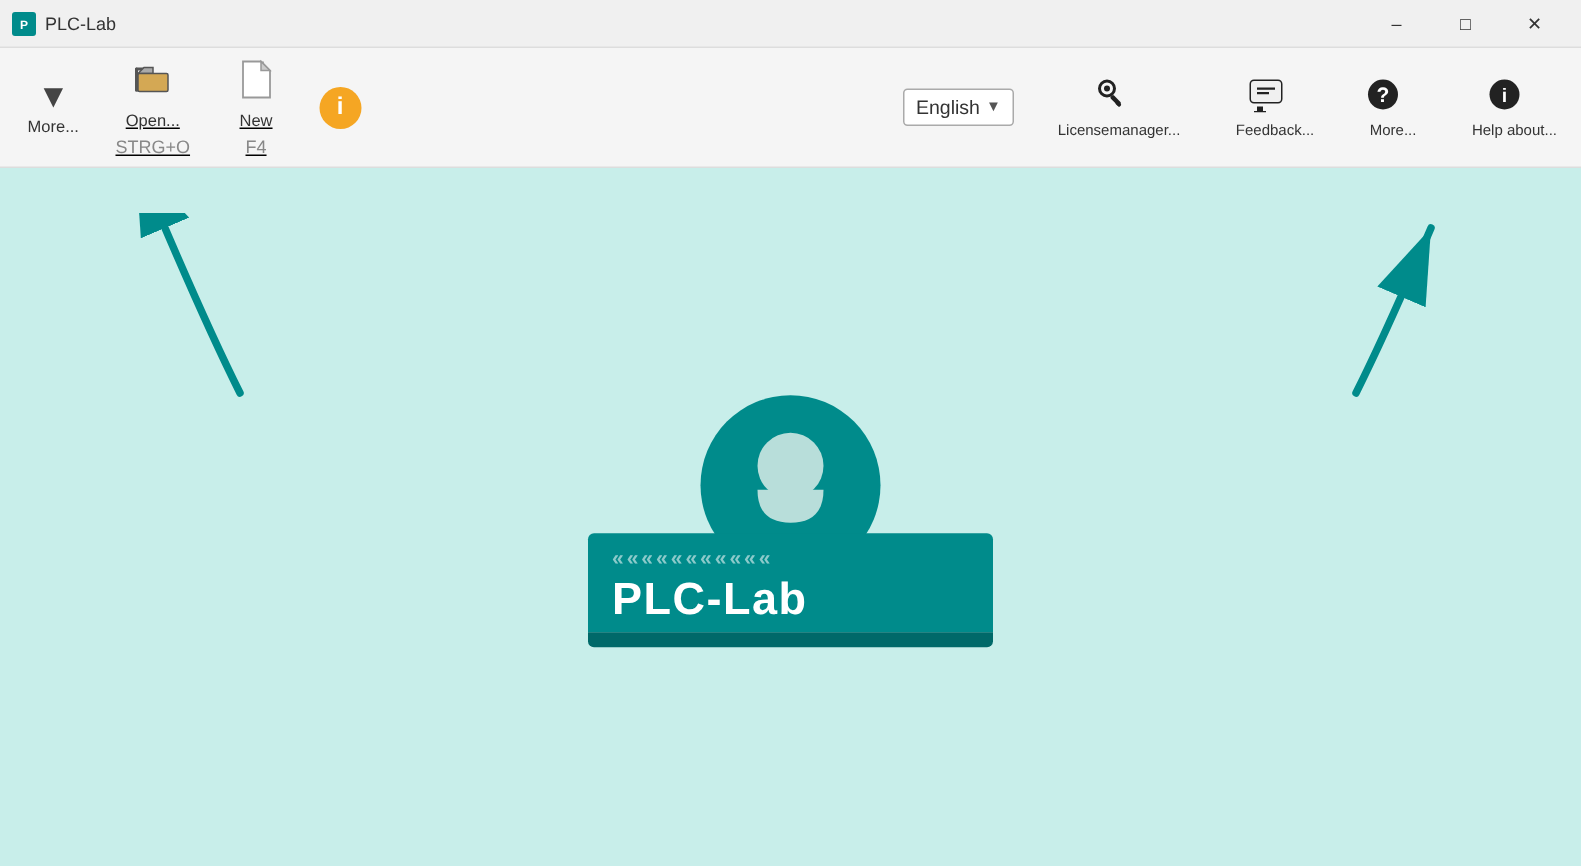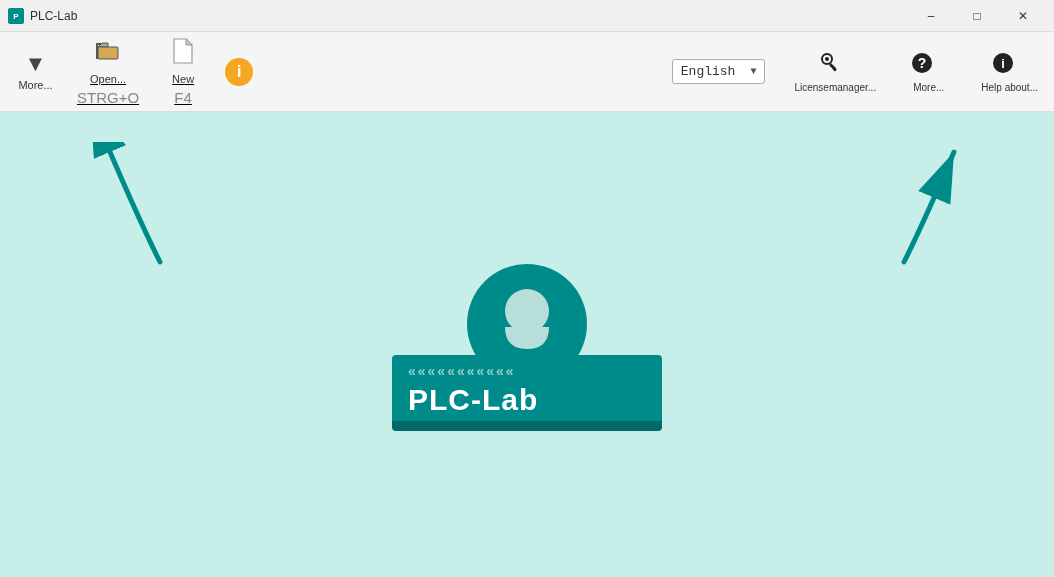--- a/index.html
+++ b/index.html
@@ -102,21 +102,21 @@
       font-size: 26px;
       color: #444;
       line-height: 1;
     }
     .tool-btn .label {
       font-size: 11px;
       color: #333;
       text-align: center;
     }
     .tool-btn .sublabel {
-      font-size: 15px;
+      font-size: 12px;
       color: #888;
       text-align: right;
     }
 
     
     .more-btn {
       display: flex;
       flex-direction: column;
       align-items: center;
       justify-content: center;
@@ -151,29 +151,28 @@
       font-weight: bold;
       font-size: 16px;
       margin-left: 8px;
       cursor: pointer;
     }
 
     
     .lang-btn {
       display: flex;
       align-items: center;
-      gap: 15px;
+      gap: 4px;
       border: 1px solid #aaa;
       border-radius: 3px;
       padding: 4px 8px;
       background: white;
       cursor: pointer;
       font-size: 13px;
       color: #333;
-      font-family: Liberation Mono, monospace;
     }
     .lang-dropdown-arrow {
       font-size: 10px;
       color: #555;
     }
 
     
     .right-tool-btn {
       display: flex;
       flex-direction: column;
@@ -316,20 +315,33 @@
         <svg width="24" height="24" viewBox="0 0 24 24">
           <circle cx="10" cy="8" r="5" fill="none" stroke="#222" stroke-width="2"></circle>
           <circle cx="10" cy="8" r="2" fill="#222"></circle>
           <rect x="14" y="12" width="8" height="3" rx="1" fill="#222" transform="rotate(45 14 12)"></rect>
           <rect x="17" y="16" width="4" height="2.5" rx="1" fill="#222" transform="rotate(45 17 16)"></rect>
         </svg>
       </div>
       <span class="label">Licensemanager...</span>
     </button>
 
+    <button class="right-tool-btn">
+      <div class="icon-wrap">
+        <svg width="24" height="24" viewBox="0 0 24 24">
+          <rect x="2" y="3" width="20" height="14" rx="2" fill="none" stroke="#222" stroke-width="2"></rect>
+          <rect x="2" y="3" width="20" height="14" rx="2" fill="#f0f0f0"></rect>
+          <rect x="6" y="20" width="4" height="3" fill="#222"></rect>
+          <rect x="4" y="23" width="8" height="1" fill="#222"></rect>
+          <line x1="6" y1="8" x2="18" y2="8" stroke="#222" stroke-width="1.5"></line>
+          <line x1="6" y1="11" x2="14" y2="11" stroke="#222" stroke-width="1.5"></line>
+        </svg>
+      </div>
+      <span class="label">Feedback...</span>
+    </button>
 
     <button class="right-tool-btn">
       <div class="icon-wrap">
         <svg width="24" height="24" viewBox="0 0 24 24">
           <circle cx="12" cy="12" r="10" fill="#222"></circle>
           <text x="12" y="17" text-anchor="middle" fill="white" font-size="14" font-weight="bold" font-family="Arial">?</text>
         </svg>
       </div>
       <span class="label">More...</span>
     </button>

